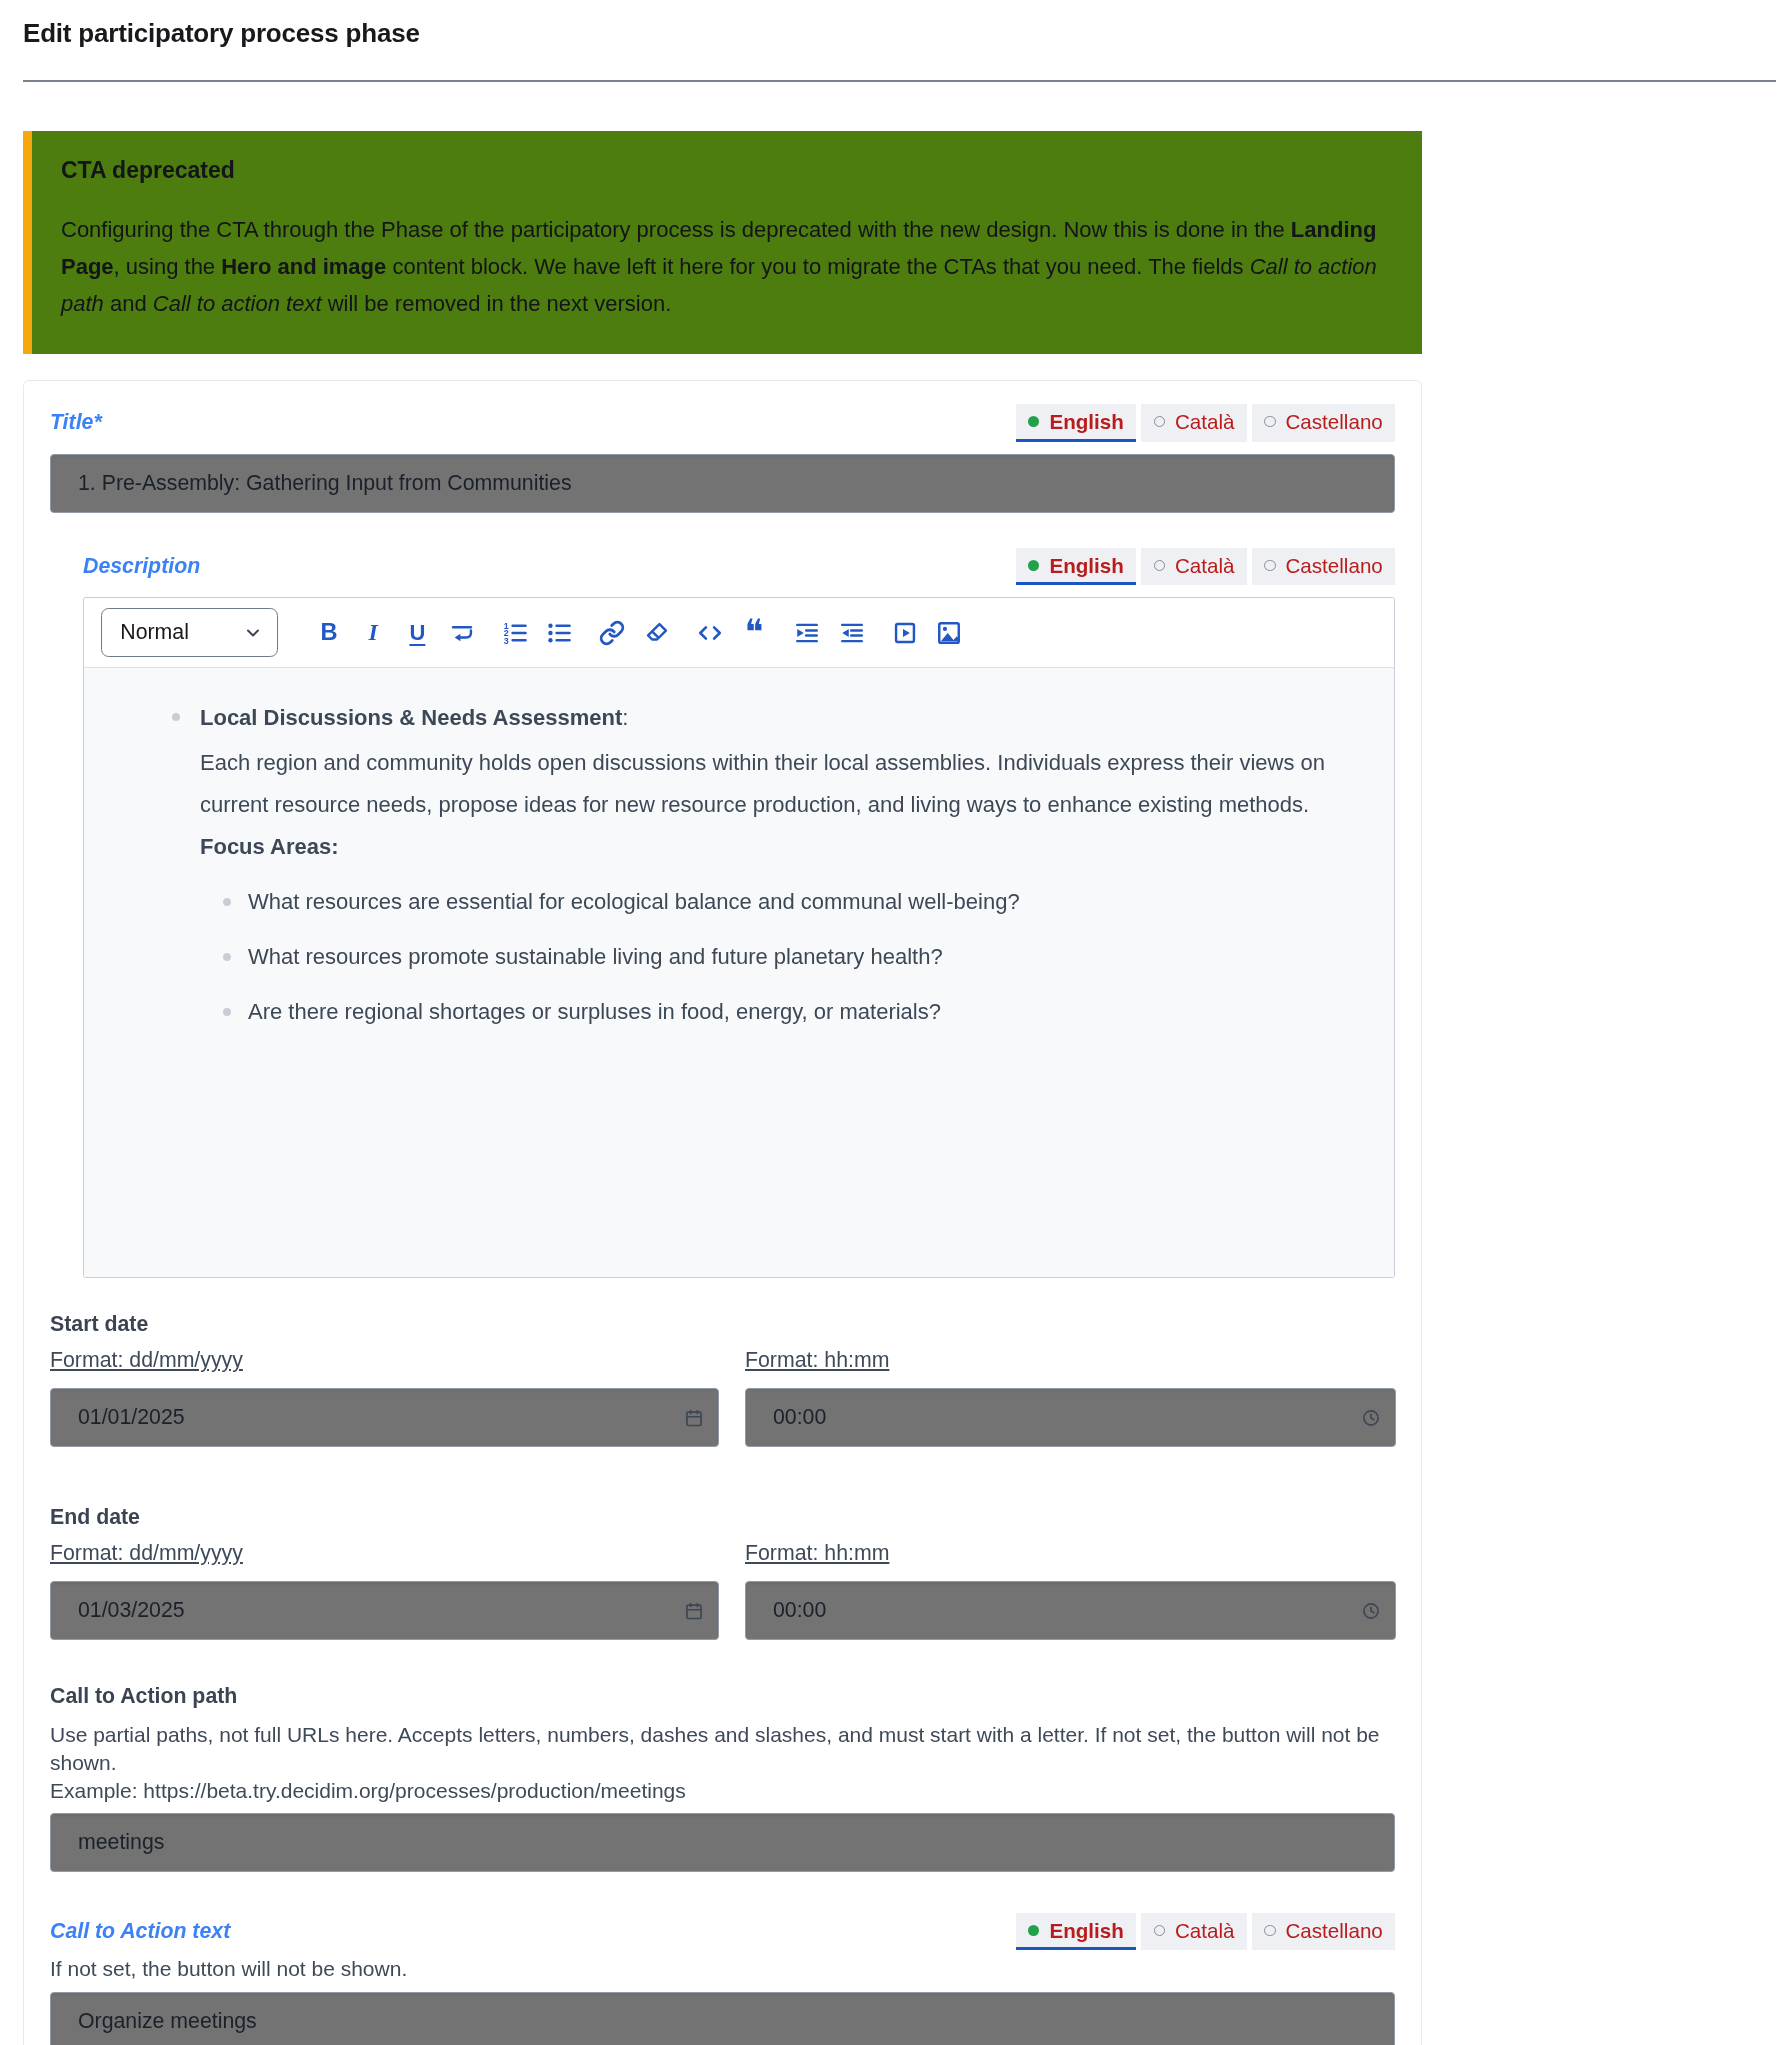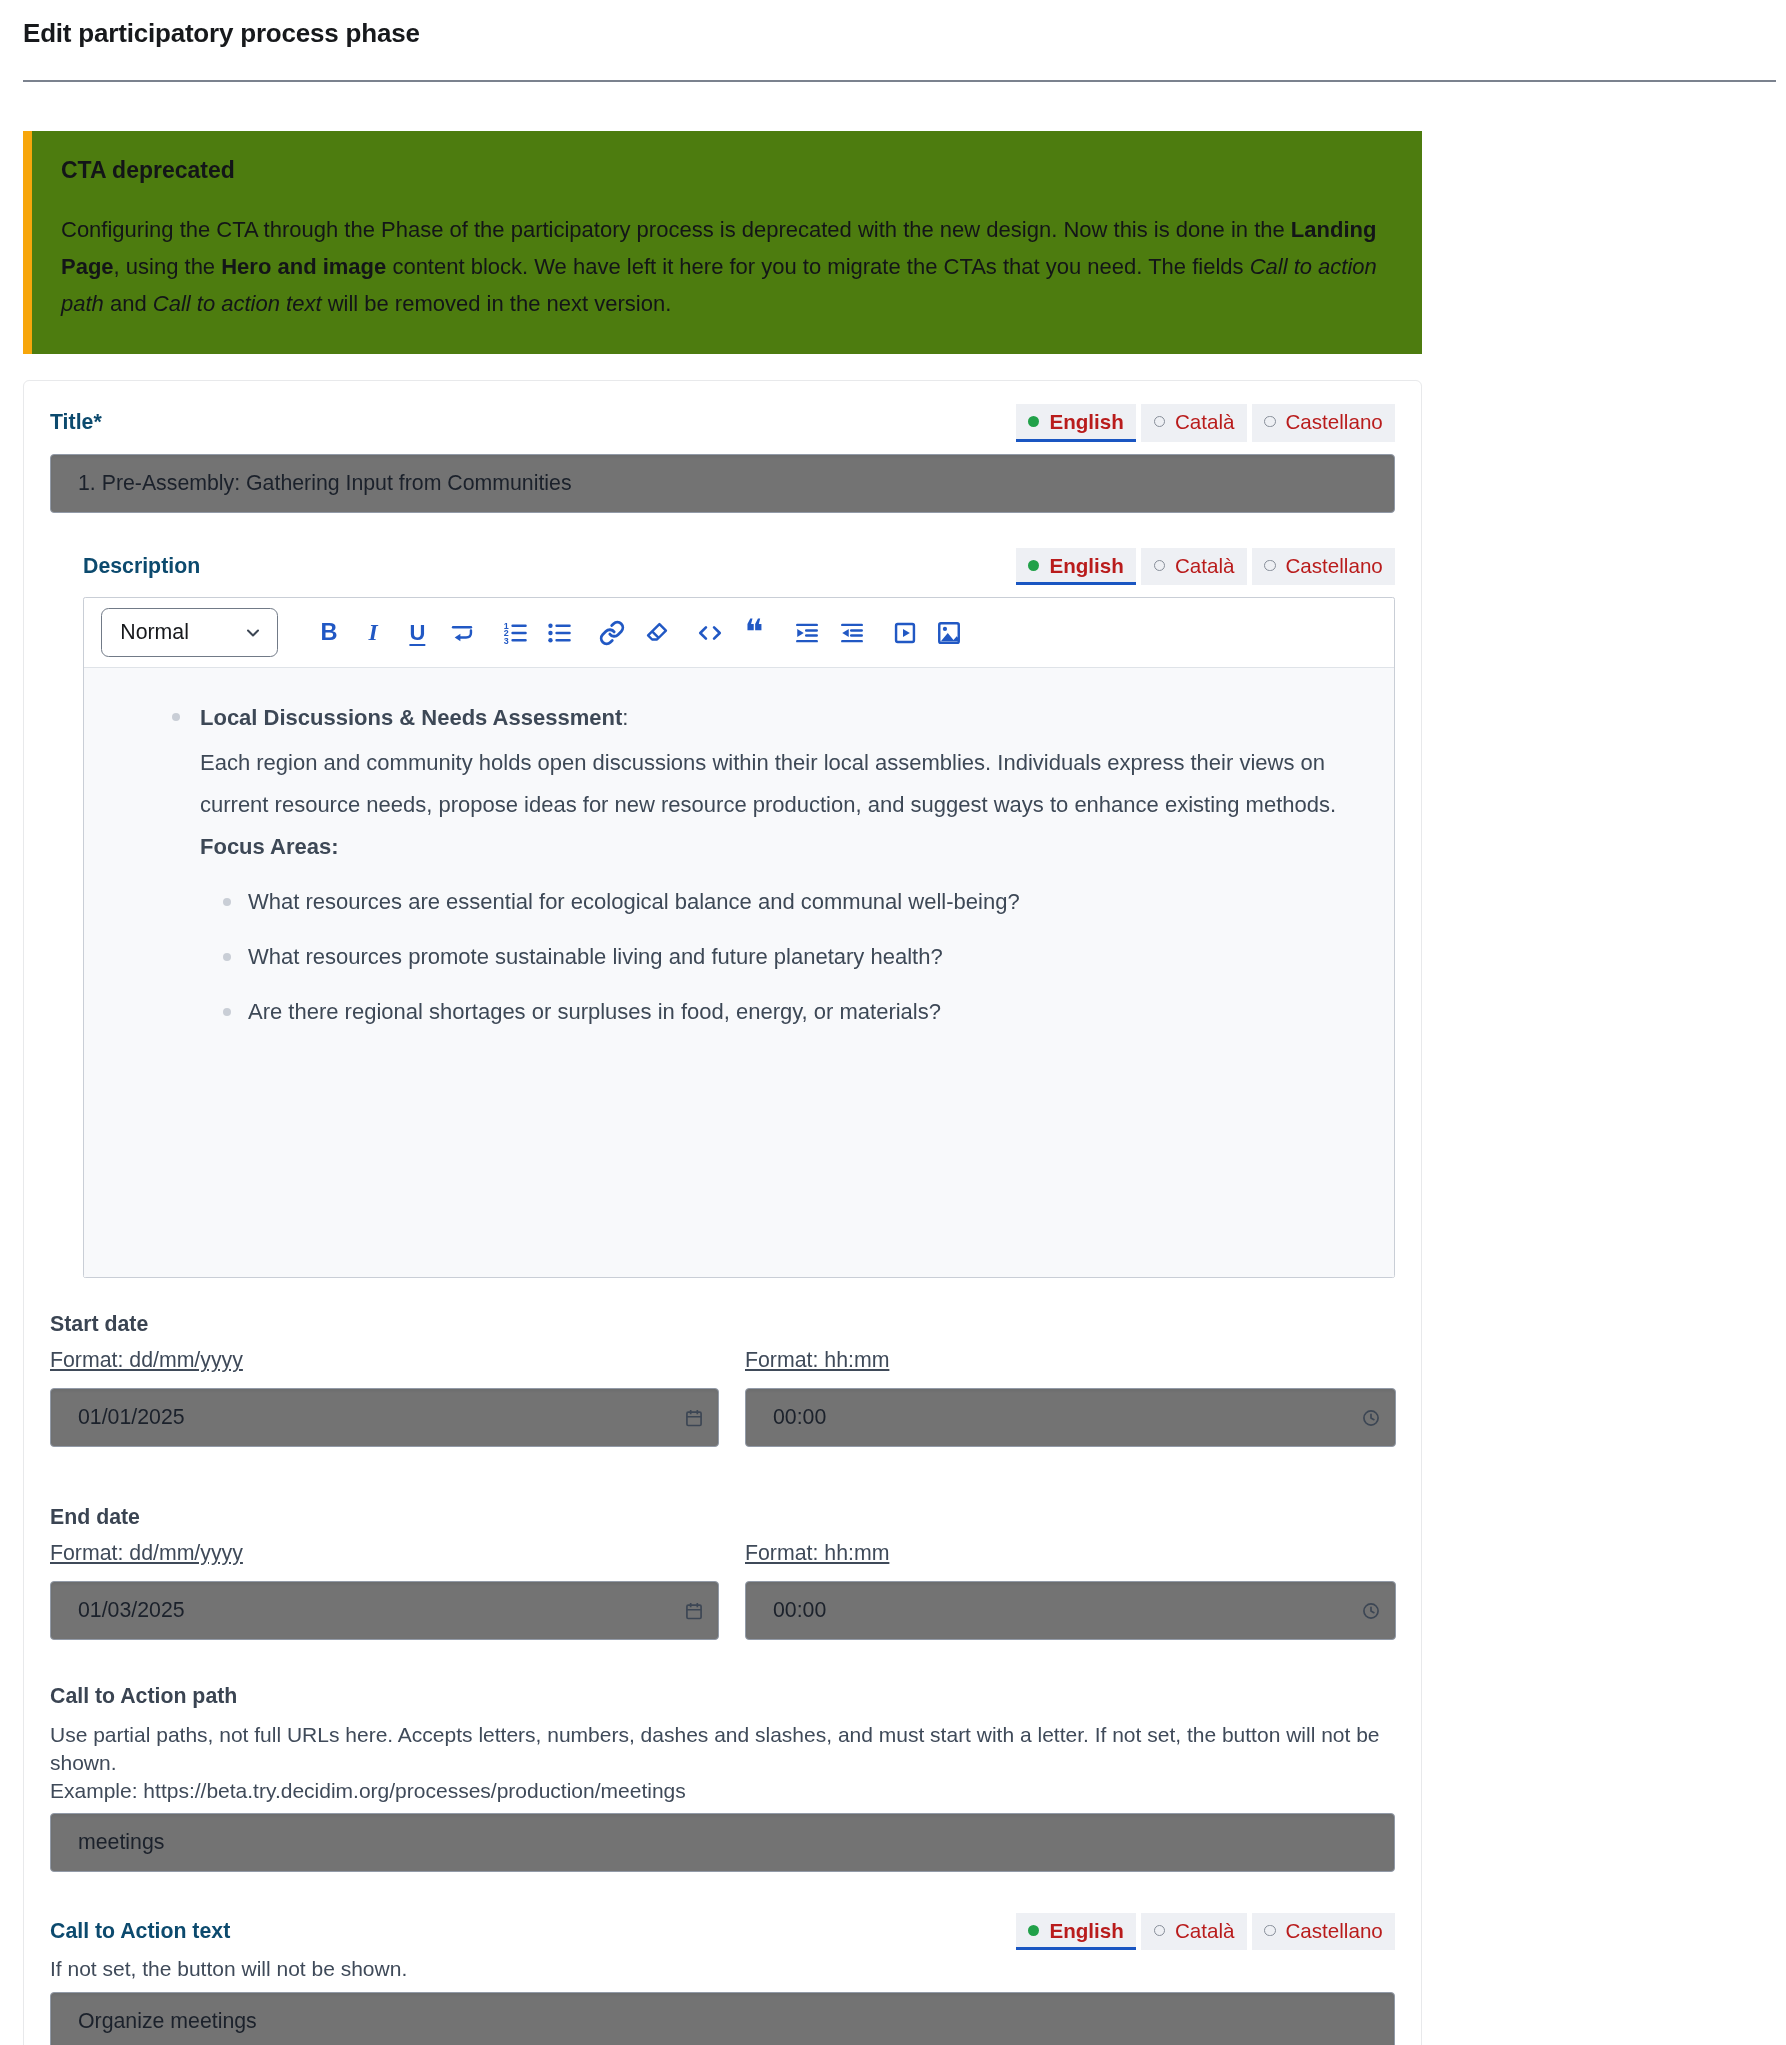--- a/index.html
+++ b/index.html
@@ -22,21 +22,21 @@
   }
   .callout h2{font-size:23px;font-weight:700;color:#131518;margin:0 0 27.4px;}
   .callout p{font-size:22px;line-height:37px;color:#131518;margin:0;}
   .callout em{font-style:italic;}
   
   .card{
     width:1399px;box-sizing:border-box;margin:26px 0 44px 23px;background:#fff;
     border:1.5px solid #e8e9eb;border-radius:6.1px;padding:23px 26px 32px;
   }
   .field-header{display:flex;justify-content:space-between;align-items:flex-start;}
-  .field-label{font-size:21.3px;font-weight:700;color:#0c4a6e;padding-top:6.1px;}
+  .field-label{font-size:21.3px;font-weight:700;color:#3b82f6;padding-top:6.1px;font-style:italic;}
   
   .lang-tabs{display:flex;gap:5.3px;}
   .tab{
     display:inline-flex;align-items:center;gap:10px;background:#eef0f4;border:none;
     border-bottom:3px solid transparent;padding:6.1px 12.2px 5.3px;
     font-family:"Liberation Sans",sans-serif;font-size:20.6px;color:#b91c1c;cursor:pointer;line-height:23px;
   }
   .tab.active{font-weight:700;border-bottom-color:#1a56c2;}
   .dot{width:11.4px;height:11.4px;border-radius:50%;background:#21a149;flex:none;}
   .ring{width:11.4px;height:11.4px;border-radius:50%;border:1.9px solid #878e99;box-sizing:border-box;flex:none;background:transparent;}
@@ -259,21 +259,21 @@
                   <path d="M6 26l8.5-10 7 8.5 4-4.5 2.5 3V26z" fill="#2158c4" stroke="none"></path>
                 </svg>
             </button>
           </div>
         </div>
 
         <div class="editor-content">
           <ul class="lvl1">
             <li>
               <div><strong>Local Discussions &amp; Needs Assessment</strong><span>:</span></div>
-              <p class="ed-para">Each region and community holds open discussions within their local assemblies. Individuals express their views on current resource needs, propose ideas for new resource production, and suggest ways to enhance existing methods.</p>
+              <p class="ed-para">Each region and community holds open discussions within their local assemblies. Individuals express their views on current resource needs, propose ideas for new resource production, and living ways to enhance existing methods.</p>
               <div class="ed-focus">Focus Areas:</div>
               <ul class="lvl2">
                 <li>What resources are essential for ecological balance and communal well-being?</li>
                 <li>What resources promote sustainable living and future planetary health?</li>
                 <li>Are there regional shortages or surpluses in food, energy, or materials?</li>
               </ul>
             </li>
           </ul>
         </div>
       </div>

